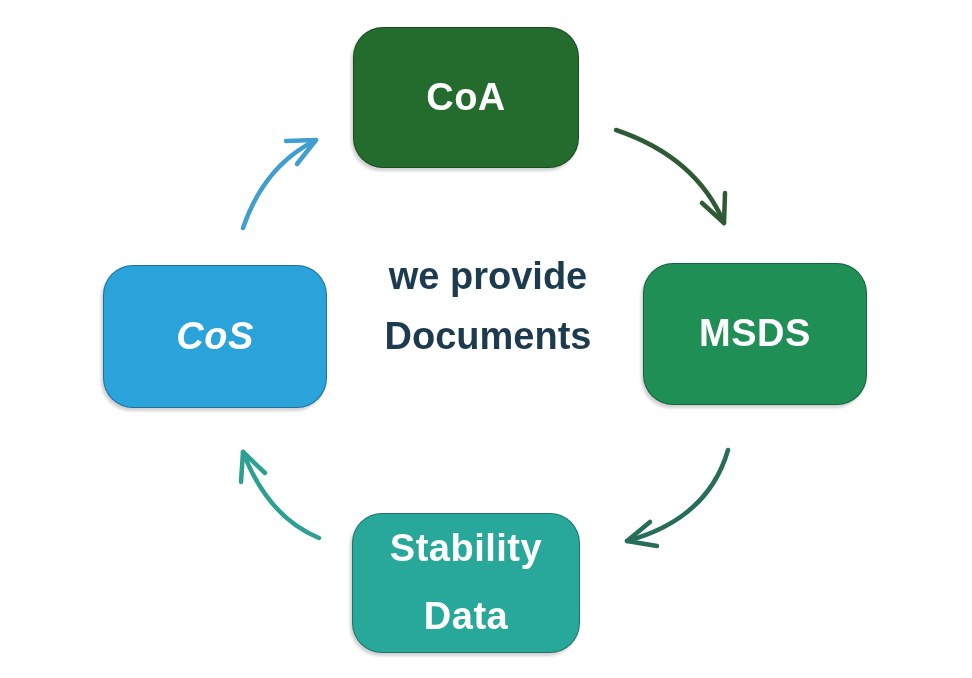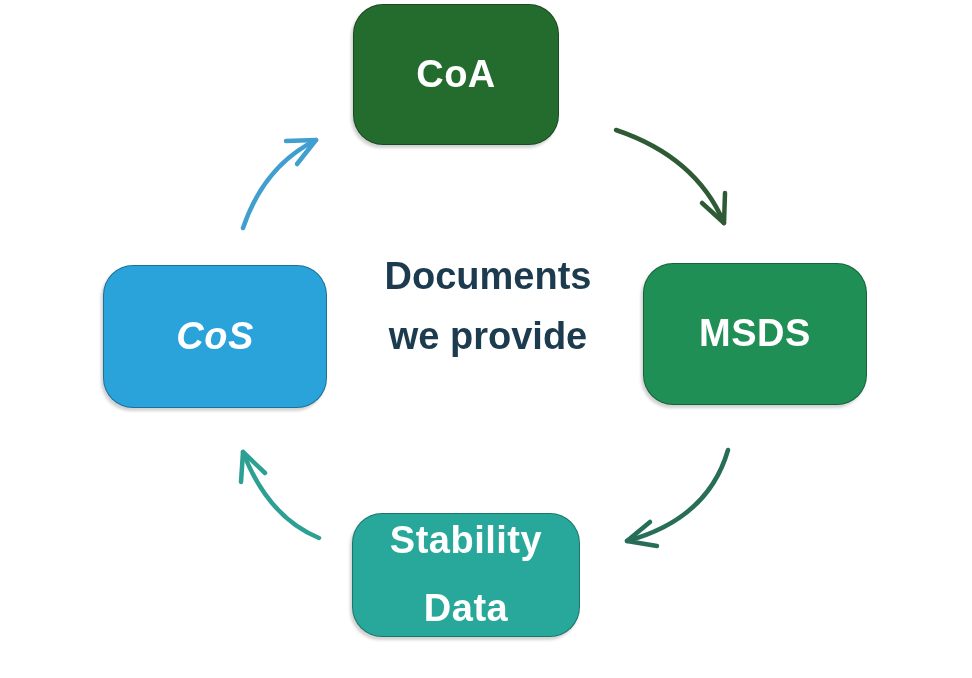--- a/index.html
+++ b/index.html
@@ -40,23 +40,23 @@
     letter-spacing: 0.5px;
     border: 1px solid rgba(0,0,0,0.30);
     box-shadow: -2px 3px 3px rgba(0,0,0,0.18);
     box-sizing: border-box;
   }
   .node-label {
     display: block;
     width: 100%;
     line-height: 1.45;
   }
-  .node-coa        { left: 353px; top: 4px;  width: 206px; height: 141px; }
+  .node-coa        { left: 353px; top: 27px;  width: 226px; height: 141px; }
   .node-msds       { left: 643px; top: 263px; width: 224px; height: 142px; }
-  .node-stability  { left: 352px; top: 513px; width: 228px; height: 124px; padding: 0 12px; }
+  .node-stability  { left: 352px; top: 513px; width: 228px; height: 140px; padding: 0 12px; }
   .node-stability .node-label { line-height: 1.78; }
   .node-cos        { left: 103px; top: 265px; width: 224px; height: 143px; }
   .center-title {
     position: absolute;
     left: 326px;
     top: 246px;
     width: 324px;
     text-align: center;
     font-weight: 700;
     font-size: 38px;
@@ -97,17 +97,17 @@
 
   <div class="node node-stability" style="background-color: rgb(40, 168, 154);">
     <span class="node-label" style="color: rgb(255, 255, 255);">Stability Data</span>
   </div>
 
   <div class="node node-cos" style="background-color: rgb(42, 162, 218); font-style: italic;">
     <span class="node-label" style="color: rgb(255, 255, 255);">CoS</span>
   </div>
 
   <div class="center-title" style="color: rgb(29, 59, 78);">
+    <div>we provide</div>
     <div>Documents</div>
-    <div>we provide</div>
   </div>
 
 </div>
 
 </body></html>

